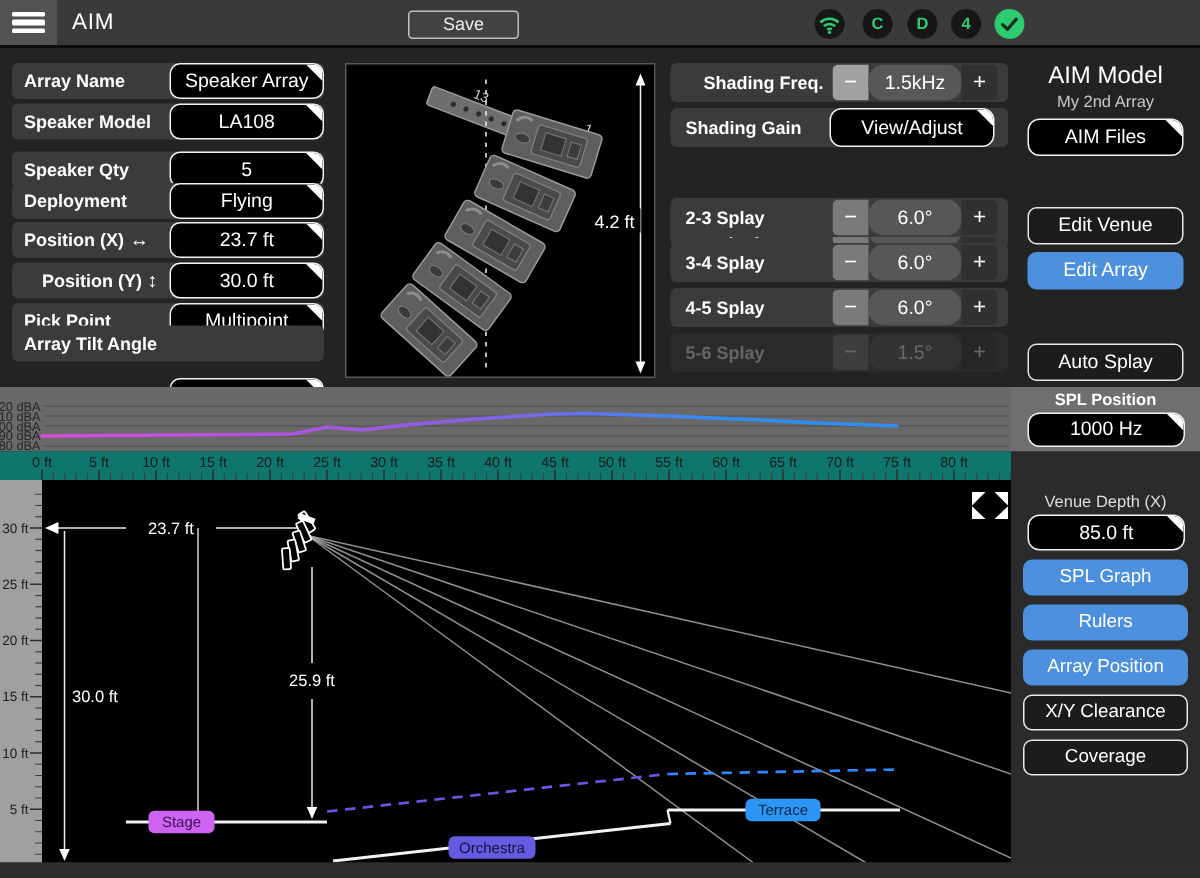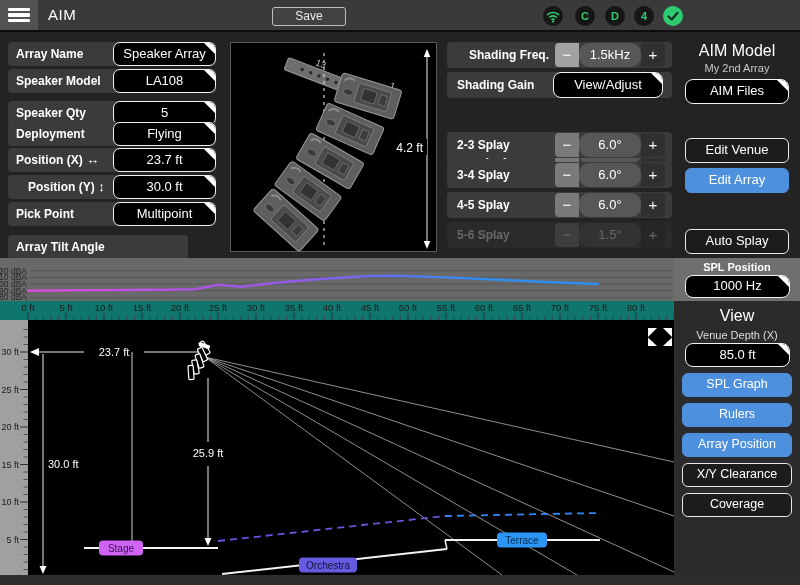--- a/index.html
+++ b/index.html
@@ -70,21 +70,21 @@
 </div>
 
 <div id="array-panel">
     <div class="rowbox" style="left: 8px; top: 42px; width: 208px; height: 24px;"><span class="rowlabel" style="line-height: 24px;">Array Name</span><div class="blackfield" style="left: 105px; top: 0px; width: 103px; height: 24px; font-size: 13px; line-height: 21px;"><span>Speaker Array</span><span class="fold"></span></div></div>
     <div class="rowbox" style="left: 8px; top: 68.6px; width: 208px; height: 24px;"><span class="rowlabel" style="line-height: 24px;">Speaker Model</span><div class="blackfield" style="left: 105px; top: 0px; width: 103px; height: 24px; font-size: 13px; line-height: 21px;"><span>LA108</span><span class="fold"></span></div></div>
     <div class="rowbox" style="left: 8px; top: 101px; width: 208px; height: 24px;"><span class="rowlabel" style="line-height: 24px;">Speaker Qty</span><div class="blackfield" style="left: 105px; top: 0px; width: 103px; height: 24px; font-size: 13px; line-height: 21px;"><span>5</span><span class="fold"></span></div></div>
     <div class="rowbox" style="left: 8px; top: 121.8px; width: 208px; height: 24px;"><span class="rowlabel" style="line-height: 24px;">Deployment</span><div class="blackfield" style="left: 105px; top: 0px; width: 103px; height: 24px; font-size: 13px; line-height: 21px;"><span>Flying</span><span class="fold"></span></div></div>
     <div class="rowbox" style="left: 8px; top: 148.4px; width: 208px; height: 24px;"><span class="rowlabel" style="line-height: 24px;">Position (X)</span><span style="font-size: 13px; font-weight: bold;"> ↔</span><div class="blackfield" style="left: 105px; top: 0px; width: 103px; height: 24px; font-size: 13px; line-height: 21px;"><span>23.7 ft</span><span class="fold"></span></div></div>
     <div class="rowbox" style="left: 8px; top: 175px; width: 208px; height: 24px;"><span class="rowlabel" style="line-height: 24px; padding-left: 20px;">Position (Y)</span><span style="font-size: 13px; font-weight: bold;"> ↕</span><div class="blackfield" style="left: 105px; top: 0px; width: 103px; height: 24px; font-size: 13px; line-height: 21px;"><span>30.0 ft</span><span class="fold"></span></div></div>
     <div class="rowbox" style="left: 8px; top: 201.6px; width: 208px; height: 24px;"><span class="rowlabel" style="line-height: 24px;">Pick Point</span><div class="blackfield" style="left: 105px; top: 0px; width: 103px; height: 24px; font-size: 13px; line-height: 21px;"><span>Multipoint</span><span class="fold"></span></div></div>
-    <div class="rowbox" style="left: 8px; top: 235px; width: 180px; height: 24px;"><span class="rowlabel" style="line-height: 24px;">Array Tilt Angle</span><div class="blackfield" style="left: 105px; top: 0px; width: 103px; height: 24px; font-size: 13px; line-height: 21px; margin-top: 35px;"><span>-25.0°</span><span class="fold"></span></div></div>
+    <div class="rowbox" style="left: 8px; top: 217px; width: 208px; height: 24px;"><span class="rowlabel" style="line-height: 24px;">Array Tilt Angle</span><div class="blackfield" style="left: 105px; top: 0px; width: 103px; height: 24px; font-size: 13px; line-height: 21px; margin-top: 35px;"><span>-25.0°</span><span class="fold"></span></div></div>
   </div>
 
 <div id="img-panel">
   <svg id="spk-svg" width="207" height="210" viewBox="0 0 207 210">
     <g transform="rotate(21 58 22)">
       <rect x="55" y="15" width="108" height="13" rx="2" fill="#6e6e6e" stroke="#9a9a9a" stroke-width="1"></rect>
       <g fill="#2b2b2b" id="frame-holes">
           <circle cx="72" cy="21.5" r="1.7"></circle>
           <circle cx="81" cy="21.5" r="1.7"></circle>
           <circle cx="90" cy="21.5" r="1.7"></circle>
@@ -412,21 +412,20 @@
         <text x="494" y="223.5" font-size="10" fill="#06284a" text-anchor="middle">Terrace</text>
       </g>
       <g transform="translate(618 6)">
         <polygon points="2,2 11,2 2,11" fill="#fff"></polygon>
         <polygon points="26,2 17,2 26,11" fill="#fff"></polygon>
         <polygon points="2,20 11,20 2,11.5" fill="#fff"></polygon>
         <polygon points="26,20 17,20 26,11.5" fill="#fff"></polygon>
       </g>
     </svg></div>
 <div id="right-bottom">
-  <div class="rheading" style="left:0;top:6px;width:126px;font-size:16px;">View</div>
   <div class="rheading" style="left:0;top:28px;width:126px;font-size:11px;color:#ddd;">Venue Depth (X)</div>
   <div class="blackfield" style="left:11px;top:42px;width:105px;height:24px;font-size:13px;line-height:21px;border-radius:8px;"><span>85.0 ft</span><span class="fold"></span></div>
   <div id="toggles">
       <div class="btn-blue" style="left: 8px; top: 72px; width: 110px; height: 24px; line-height: 21px; font-size: 12.5px;">SPL Graph</div>
       <div class="btn-blue" style="left: 8px; top: 102px; width: 110px; height: 24px; line-height: 21px; font-size: 12.5px;">Rulers</div>
       <div class="btn-blue" style="left: 8px; top: 132px; width: 110px; height: 24px; line-height: 21px; font-size: 12.5px;">Array Position</div>
       <div class="btn-outline" style="left: 8px; top: 162px; width: 110px; height: 24px; line-height: 21px; font-size: 12.5px;">X/Y Clearance</div>
       <div class="btn-outline" style="left: 8px; top: 192px; width: 110px; height: 24px; line-height: 21px; font-size: 12.5px;">Coverage</div>
     </div>
 </div>

